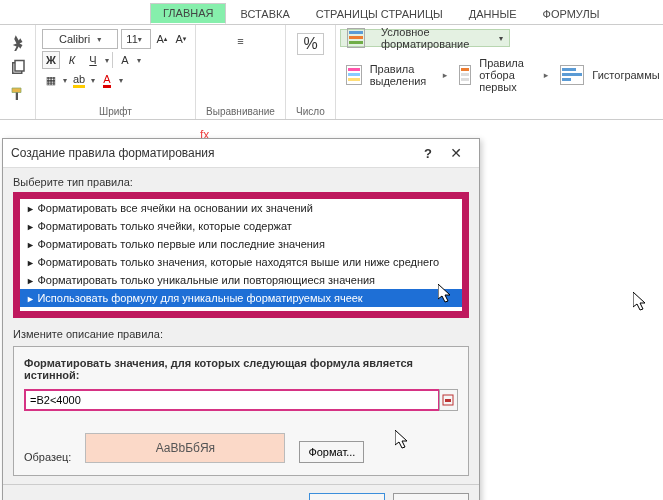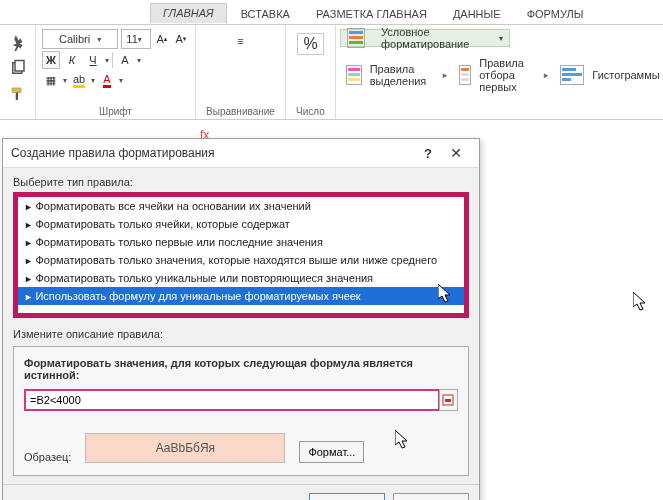--- a/index.html
+++ b/index.html
@@ -1,21 +1,21 @@
 <!DOCTYPE html>
 <html><head>
 <meta charset="utf-8">
 <style>
   * { box-sizing: border-box; margin: 0; padding: 0; font-family: "Segoe UI", Tahoma, sans-serif; }
   body { width: 663px; height: 500px; background: #fff; font-size: 11px; color: #333; position: relative; }
 
   
   .ribbon-tabs { display: flex; align-items: flex-end; gap: 2px; padding: 2px 14px 0 150px; height: 24px; }
   .ribbon-tab { padding: 3px 12px 4px; color: #444; font-size: 11px; border-top: 1px solid transparent; cursor: pointer; }
-  .ribbon-tab.active { border: 1px solid #ccc; border-bottom: 1px solid #fff; background: #e5e5e5; font-style: italic; }
+  .ribbon-tab.active { border: 1px solid #ccc; border-bottom: 1px solid #fff; background: #86efac; }
 
   
   .ribbon-body { display: flex; border-top: 1px solid #ccc; border-bottom: 1px solid #ccc; height: 96px; }
   .ribbon-group { border-right: 1px solid #ddd; padding: 4px 6px 2px; display: flex; flex-direction: column; }
   .group-label { text-align: center; font-size: 10px; color: #666; margin-top: auto; padding-top: 2px; }
 
   .clipboard-group { width: 36px; align-items: center; }
   .clip-icon { width: 18px; height: 18px; margin: 4px 0; }
 
   .font-group { width: 160px; }
@@ -44,21 +44,21 @@
   .chevron { font-size: 8px; color:#555; }
 
   
   .dialog { position: absolute; left: 2px; top: 138px; width: 478px; border: 1px solid #9e9e9e; background: #f0f0f0; box-shadow: 2px 2px 6px rgba(0,0,0,.2); }
   .dlg-title { display: flex; align-items: center; padding: 6px 8px; background: #fff; border-bottom: 1px solid #ddd; }
   .dlg-title .t { font-size: 12px; color: #333; }
   .dlg-title .help { margin-left: auto; width: 26px; text-align: center; font-weight: bold; font-size: 13px; cursor: pointer; }
   .dlg-title .close { width: 30px; text-align: center; font-size: 14px; cursor: pointer; }
   .dlg-body { padding: 8px 10px; background: #f0f0f0; }
   .section-label { font-size: 11px; margin-bottom: 4px; }
-  .rule-list { border: 5px solid #be185d; background: #fff; height: 126px; overflow: hidden; }
+  .rule-list { border: 7px solid #be185d; background: #fff; height: 126px; overflow: hidden; }
   .rule-item { padding: 3px 6px; font-size: 11px; color: #222; cursor: pointer; }
   .rule-item::before { content: "► "; font-size: 9px; }
   .rule-item.selected { background: #1e6fd6; color: #fff; }
 
   .desc-box { border: 1px solid #aaa; background: #f7f7f7; margin-top: 6px; padding: 10px 10px 12px; }
   .desc-box .bold { font-weight: bold; margin-bottom: 8px; font-size: 11px; }
   .formula-wrap { display:flex; align-items:center; }
   .formula-input { border: 2px solid #d63384; width: 100%; height: 22px; padding: 2px 4px; font-size: 11px; background: #fff; }
   .ref-btn { width: 20px; height: 22px; border:1px solid #aaa; margin-left:-1px; background:#f6f6f6; display:flex; align-items:center; justify-content:center; font-size:9px; cursor:pointer; }
   .preview-row { display: flex; align-items: flex-end; gap: 14px; margin-top: 22px; }
@@ -74,21 +74,21 @@
 
   .percent-icon { font-size: 16px; border:1px solid #c8c8c8; padding:1px 5px; margin-top:4px;}
   .fx { color:#ef4444; font-size:12px; position:absolute; left:200px; top:128px; }
 </style>
 </head>
 <body>
 
 <div class="ribbon-tabs">
   <div class="ribbon-tab active">ГЛАВНАЯ</div>
   <div class="ribbon-tab">ВСТАВКА</div>
-  <div class="ribbon-tab">РАЗМЕТКА ГЛАВНАЯ</div>
+  <div class="ribbon-tab">СТРАНИЦЫ СТРАНИЦЫ</div>
   <div class="ribbon-tab">ДАННЫЕ</div>
   <div class="ribbon-tab">ФОРМУЛЫ</div>
 </div>
 
 <div class="ribbon-body">
   <div class="ribbon-group clipboard-group">
     <svg class="clip-icon" viewBox="0 0 24 24">
         <path fill="#555" d="M9 3l4 7 2-3 3 5-4 2 4 2-3 5-2-3-4 7-2-1 3-6-5-2 5-2-3-6z"></path>
       </svg>
     <svg class="clip-icon" viewBox="0 0 24 24">

